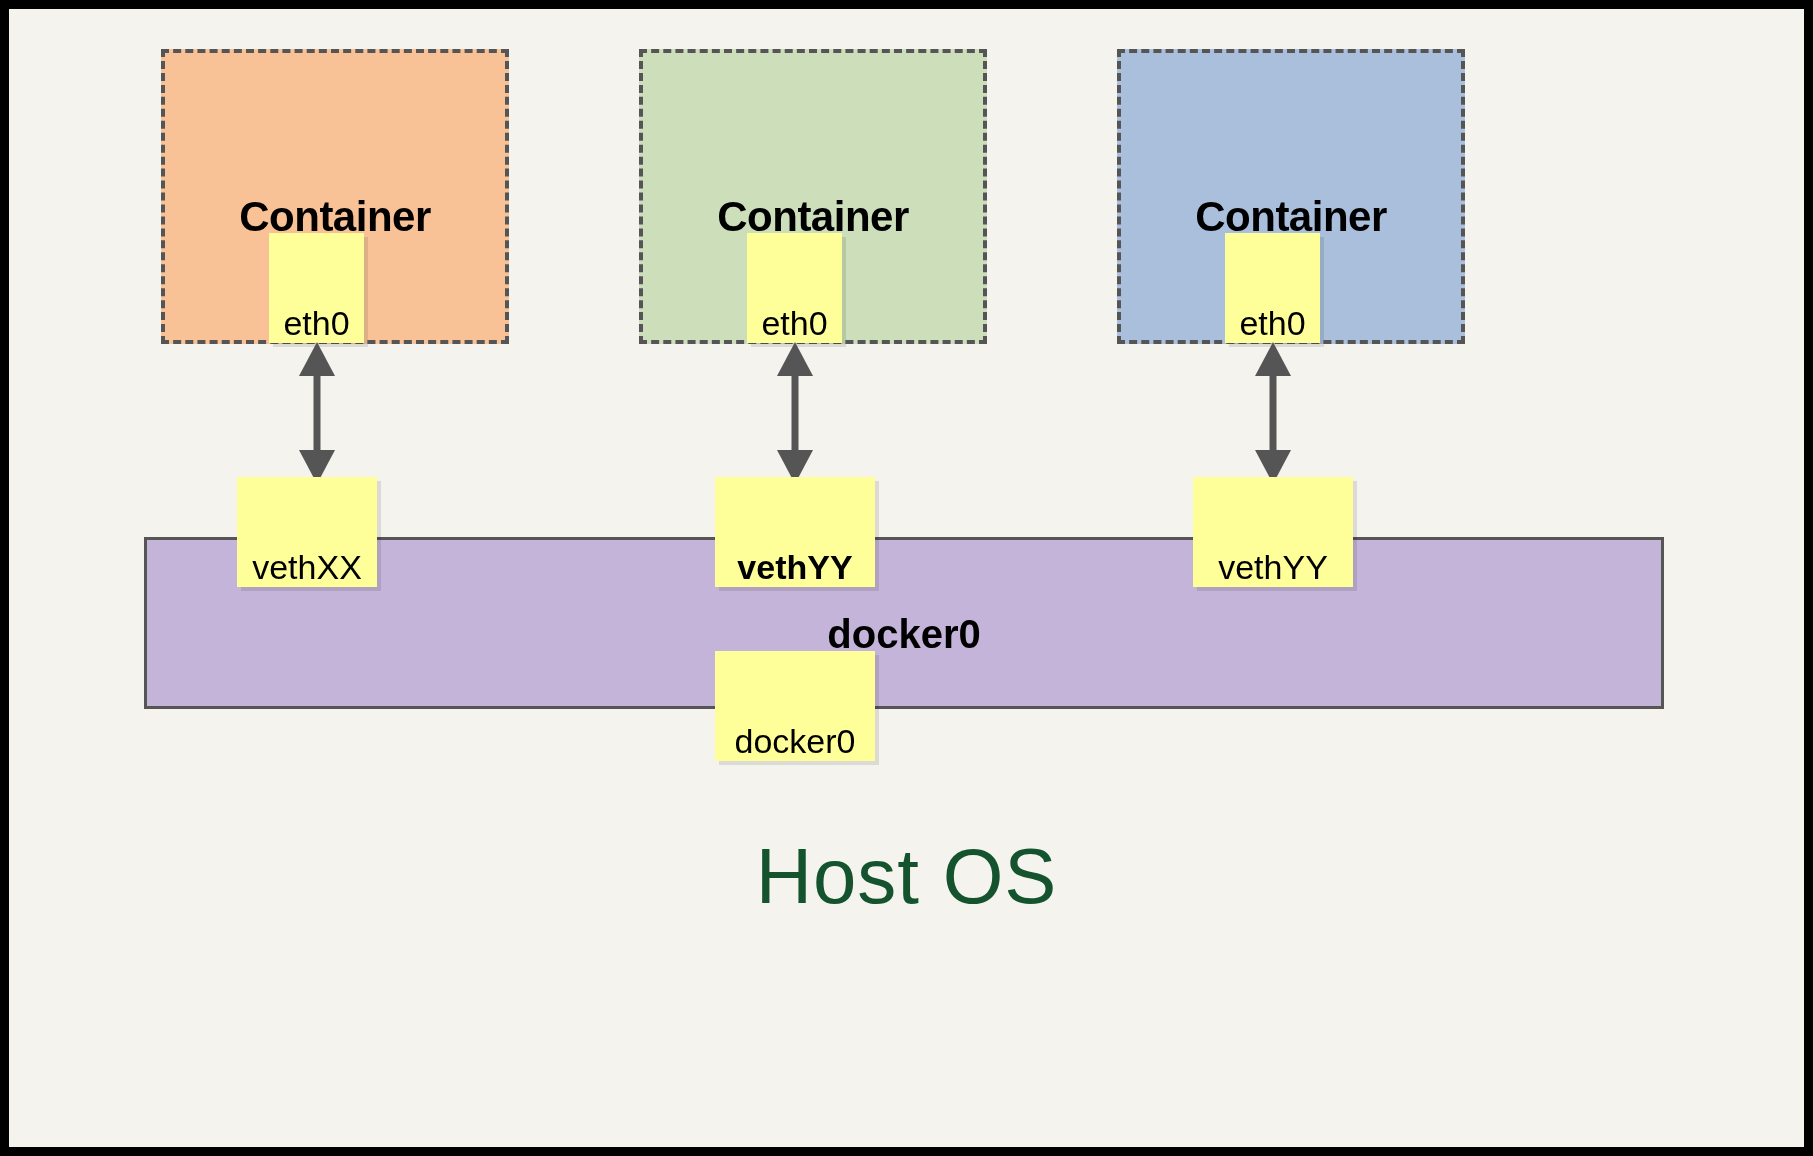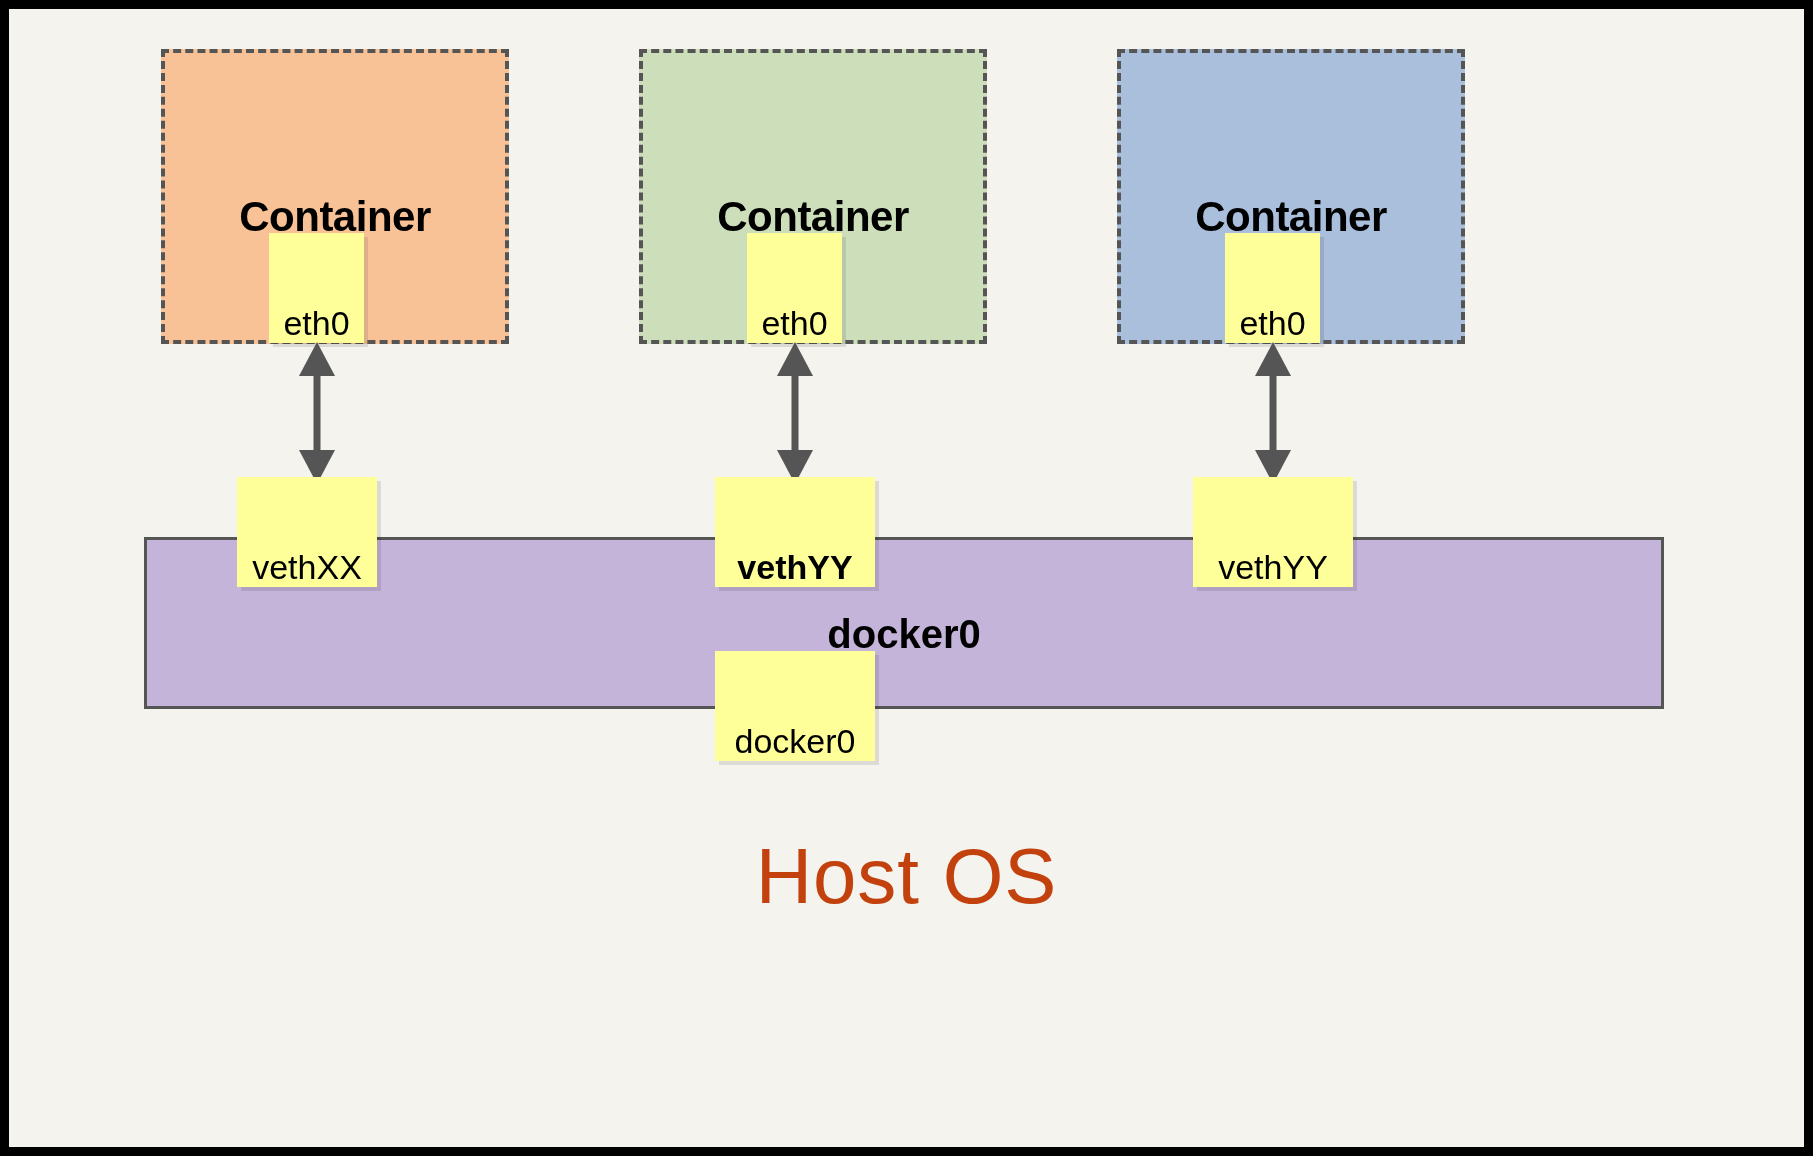--- a/index.html
+++ b/index.html
@@ -88,21 +88,21 @@
     font-size: 36px;
     color: #000000;
     white-space: nowrap;
   }
   #host-os-label {
     position: absolute;
     left: 0;
     right: 0;
     text-align: center;
     font-size: 78px;
-    color: #c2410c;
+    color: #14532d;
     letter-spacing: 1px;
   }
 </style>
 </head>
 <body>
 
 <div id="canvas">
   <div id="stage">
 
     <div class="container-box" style="left:152px; top:40px; width:348px; height:295px; background:#f8c296;">

